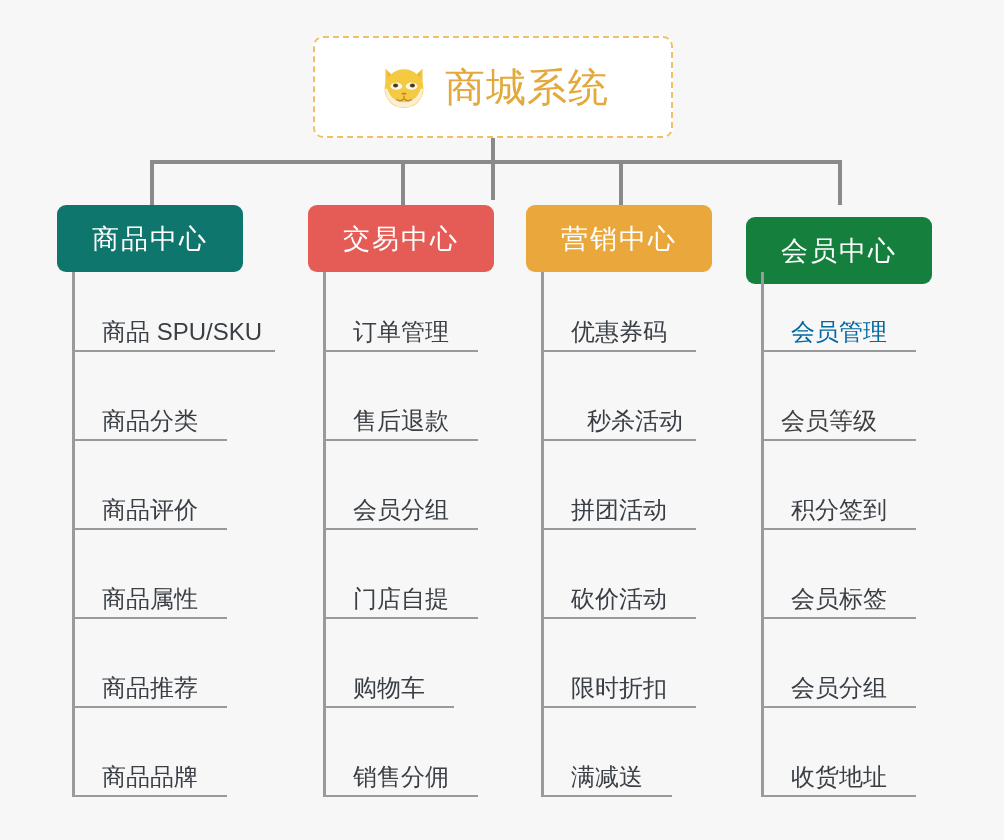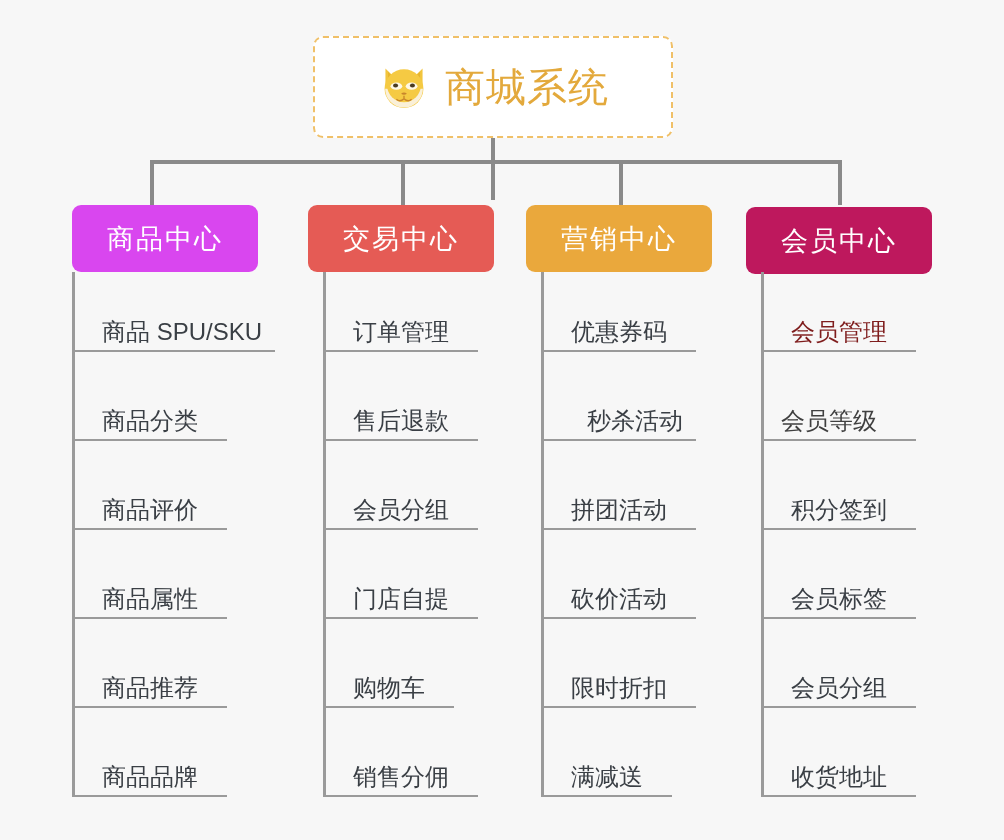--- a/index.html
+++ b/index.html
@@ -129,30 +129,30 @@
   </div>
 
   <div class="conn conn-v" style="left: 491px; top: 138px; height: 62px; background: rgb(138, 138, 138);"></div>
   <div class="conn conn-h" style="left: 150px; top: 160px; width: 692px; background: rgb(138, 138, 138);"></div>
 
   <div class="conn conn-v" style="left: 150px; top: 160px; height: 45px; background: rgb(138, 138, 138);"></div>
   <div class="conn conn-v" style="left: 401px; top: 160px; height: 45px; background: rgb(138, 138, 138);"></div>
   <div class="conn conn-v" style="left: 619px; top: 160px; height: 45px; background: rgb(138, 138, 138);"></div>
   <div class="conn conn-v" style="left: 838px; top: 160px; height: 45px; background: rgb(138, 138, 138);"></div>
 
-  <div class="cat-box" style="left: 72px; top: 205px; background: #d946ef;">
+  <div class="cat-box" style="left: 57px; top: 205px; background: #0f766e;">
     <span>商品中心</span>
   </div>
   <div class="cat-box" style="left: 308px; top: 205px; background: rgb(229, 91, 85);">
     <span>交易中心</span>
   </div>
   <div class="cat-box" style="left: 526px; top: 205px; background: rgb(234, 168, 60);">
     <span>营销中心</span>
   </div>
-  <div class="cat-box" style="left: 746px; top: 207px; background: #be185d;">
+  <div class="cat-box" style="left: 746px; top: 217px; background: #15803d;">
     <span>会员中心</span>
   </div>
 
   <div id="leaf-layer">
       <div class="spine" style="left: 72px; top: 272px; height: 525px; background: rgb(154, 154, 154);"></div>
       <div class="leaf-row" style="position: absolute; left: 72px; top: 292px; width: 203px; height: 60px;">
         <div class="leaf-underline" style="width: 100%; background: rgb(154, 154, 154);"></div>
         <div class="leaf-label" style="left: 30px; color: rgb(58, 63, 69);">商品 SPU/SKU</div>
       </div>
       <div class="leaf-row" style="position: absolute; left: 72px; top: 381px; width: 155px; height: 60px;">
@@ -221,21 +221,21 @@
         <div class="leaf-underline" style="width: 100%; background: rgb(154, 154, 154);"></div>
         <div class="leaf-label" style="left: 30px; color: rgb(58, 63, 69);">限时折扣</div>
       </div>
       <div class="leaf-row" style="position: absolute; left: 541px; top: 737px; width: 131px; height: 60px;">
         <div class="leaf-underline" style="width: 100%; background: rgb(154, 154, 154);"></div>
         <div class="leaf-label" style="left: 30px; color: rgb(58, 63, 69);">满减送</div>
       </div>
       <div class="spine" style="left: 761px; top: 272px; height: 525px; background: rgb(154, 154, 154);"></div>
       <div class="leaf-row" style="position: absolute; left: 761px; top: 292px; width: 155px; height: 60px;">
         <div class="leaf-underline" style="width: 100%; background: rgb(154, 154, 154);"></div>
-        <div class="leaf-label" style="left: 30px; color: #7f1d1d;">会员管理</div>
+        <div class="leaf-label" style="left: 30px; color: #0369a1;">会员管理</div>
       </div>
       <div class="leaf-row" style="position: absolute; left: 761px; top: 381px; width: 155px; height: 60px;">
         <div class="leaf-underline" style="width: 100%; background: rgb(154, 154, 154);"></div>
         <div class="leaf-label" style="left: 20px; color: #404040;">会员等级</div>
       </div>
       <div class="leaf-row" style="position: absolute; left: 761px; top: 470px; width: 155px; height: 60px;">
         <div class="leaf-underline" style="width: 100%; background: rgb(154, 154, 154);"></div>
         <div class="leaf-label" style="left: 30px; color: rgb(58, 63, 69);">积分签到</div>
       </div>
       <div class="leaf-row" style="position: absolute; left: 761px; top: 559px; width: 155px; height: 60px;">

